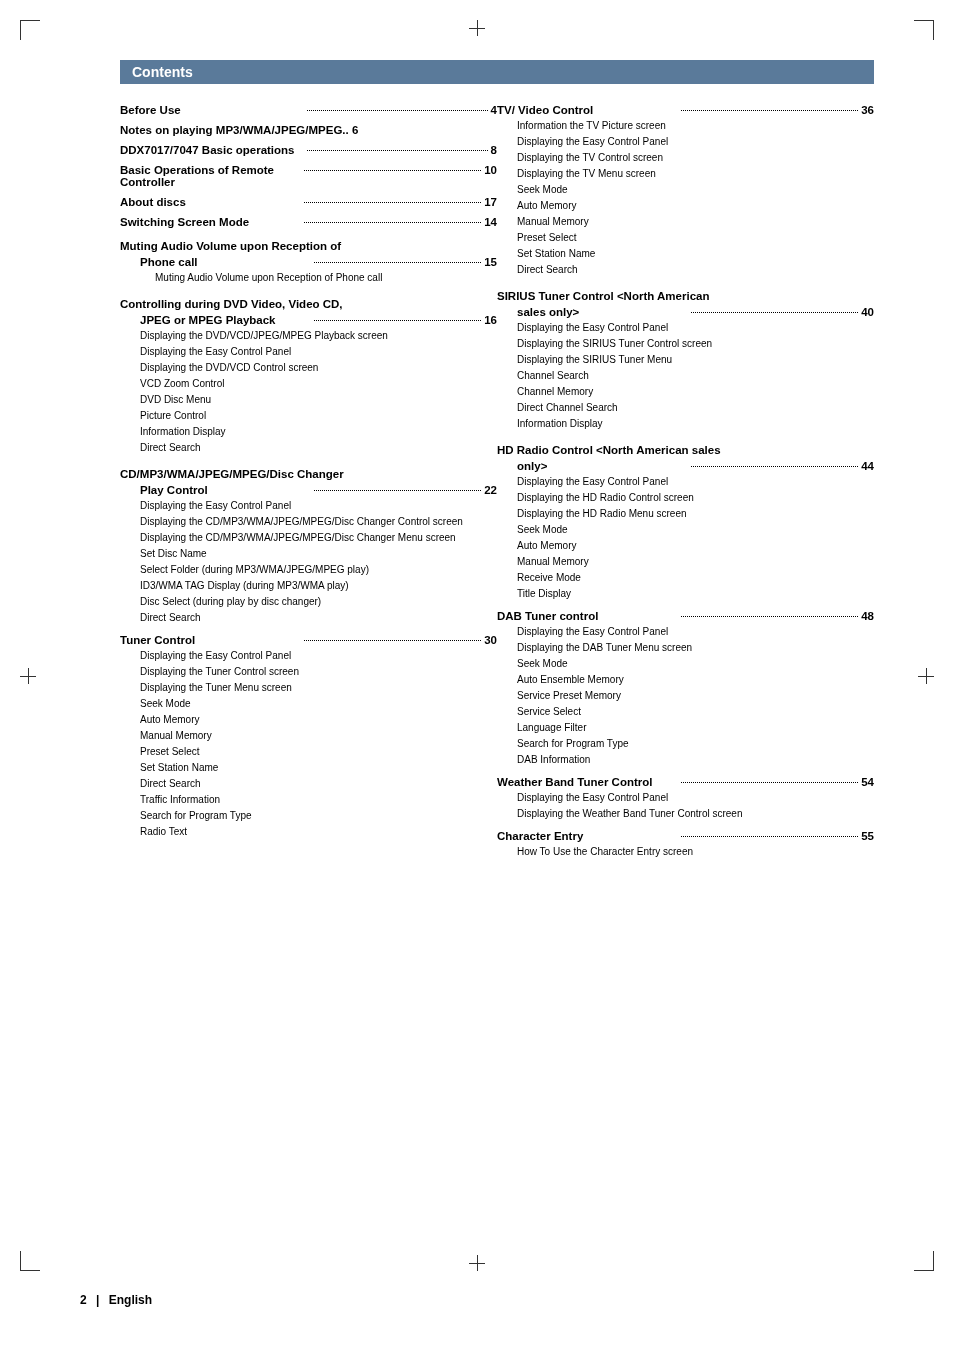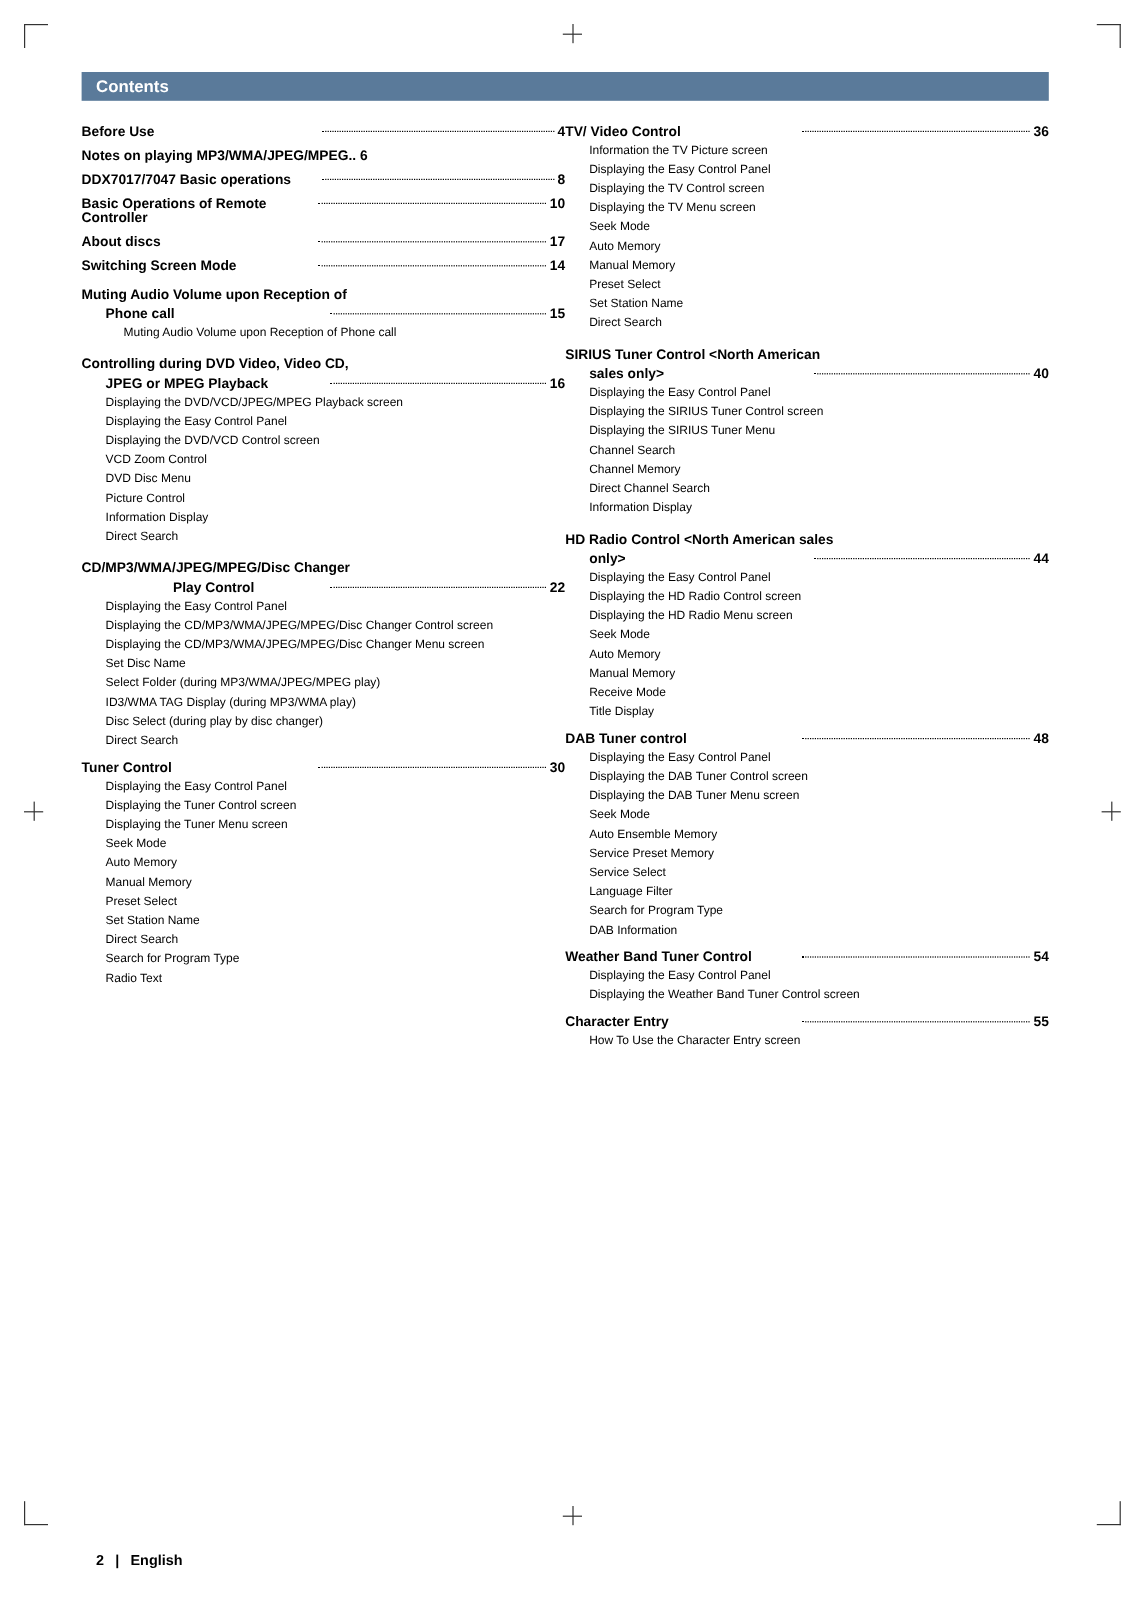--- a/index.html
+++ b/index.html
@@ -13,21 +13,21 @@
       font-family: Arial, Helvetica, sans-serif;
       width: 954px;
       min-height: 1351px;
       position: relative;
     }
 
     .page {
       width: 954px;
       min-height: 1351px;
       background: #ffffff;
-      padding: 60px 80px 60px 68px;
+      padding: 60px 80px 60px 120px;
       position: relative;
     }
 
     
     .corner-mark {
       position: absolute;
       width: 20px;
       height: 20px;
       border-color: #333;
     }
@@ -290,21 +290,21 @@
         <div class="toc-sub-entry">Picture Control</div>
         <div class="toc-sub-entry">Information Display</div>
         <div class="toc-sub-entry">Direct Search</div>
       </div>
 
       <div class="toc-section">
         <div style="margin-bottom: 2px;">
           <span class="toc-main-title">CD/MP3/WMA/JPEG/MPEG/Disc Changer</span>
         </div>
         <div class="toc-main-entry">
-          <span class="toc-main-title" style="padding-left:20px;text-align:center;">Play Control</span>
+          <span class="toc-main-title" style="padding-left:20px;">Play Control</span>
           <span class="toc-dots"></span>
           <span class="toc-page">22</span>
         </div>
         <div class="toc-sub-entry">Displaying the Easy Control Panel</div>
         <div class="toc-sub-entry">Displaying the CD/MP3/WMA/JPEG/MPEG/Disc Changer Control screen</div>
         <div class="toc-sub-entry">Displaying the CD/MP3/WMA/JPEG/MPEG/Disc Changer Menu screen</div>
         <div class="toc-sub-entry">Set Disc Name</div>
         <div class="toc-sub-entry">Select Folder (during MP3/WMA/JPEG/MPEG play)</div>
         <div class="toc-sub-entry">ID3/WMA TAG Display (during MP3/WMA play)</div>
         <div class="toc-sub-entry">Disc Select (during play by disc changer)</div>
@@ -319,20 +319,21 @@
         </div>
         <div class="toc-sub-entry">Displaying the Easy Control Panel</div>
         <div class="toc-sub-entry">Displaying the Tuner Control screen</div>
         <div class="toc-sub-entry">Displaying the Tuner Menu screen</div>
         <div class="toc-sub-entry">Seek Mode</div>
         <div class="toc-sub-entry">Auto Memory</div>
         <div class="toc-sub-entry">Manual Memory</div>
         <div class="toc-sub-entry">Preset Select</div>
         <div class="toc-sub-entry">Set Station Name</div>
         <div class="toc-sub-entry">Direct Search</div>
+        <div class="toc-sub-entry">Traffic Information</div>
         <div class="toc-sub-entry">Search for Program Type</div>
         <div class="toc-sub-entry">Radio Text</div>
       </div>
 
     </div>
 
     <div class="toc-column">
 
       <div class="toc-section">
         <div class="toc-main-entry">
@@ -389,21 +390,20 @@
         <div class="toc-sub-entry">Title Display</div>
       </div>
 
       <div class="toc-section">
         <div class="toc-main-entry">
           <span class="toc-main-title">DAB Tuner control</span>
           <span class="toc-dots"></span>
           <span class="toc-page">48</span>
         </div>
         <div class="toc-sub-entry">Displaying the Easy Control Panel</div>
-        <div class="toc-sub-entry">Displaying the DAB Tuner Control screen</div>
         <div class="toc-sub-entry">Displaying the DAB Tuner Menu screen</div>
         <div class="toc-sub-entry">Seek Mode</div>
         <div class="toc-sub-entry">Auto Ensemble Memory</div>
         <div class="toc-sub-entry">Service Preset Memory</div>
         <div class="toc-sub-entry">Service Select</div>
         <div class="toc-sub-entry">Language Filter</div>
         <div class="toc-sub-entry">Search for Program Type</div>
         <div class="toc-sub-entry">DAB Information</div>
       </div>
 

